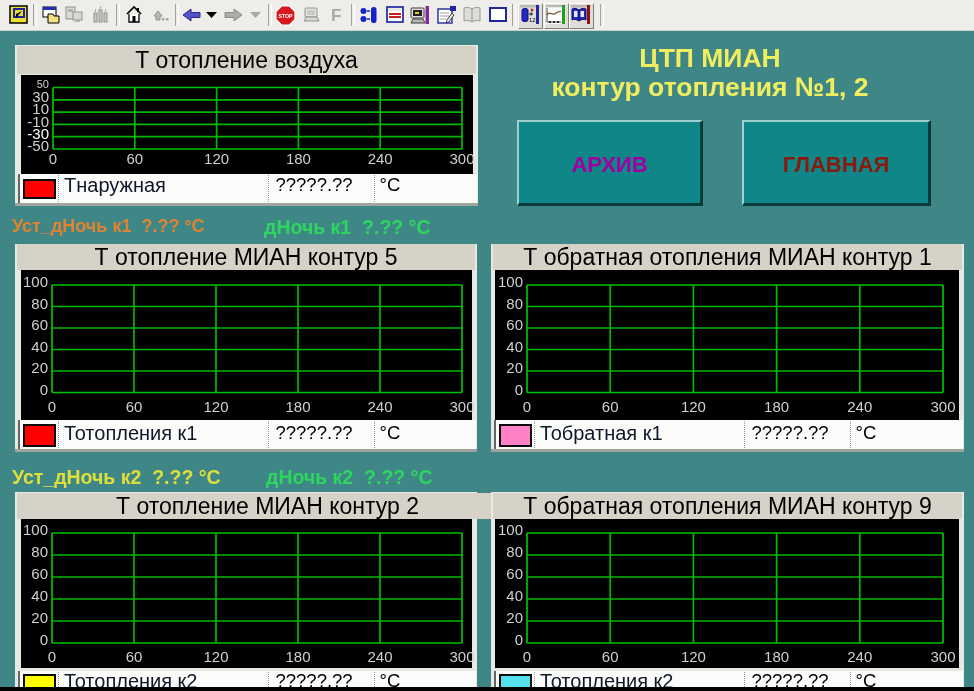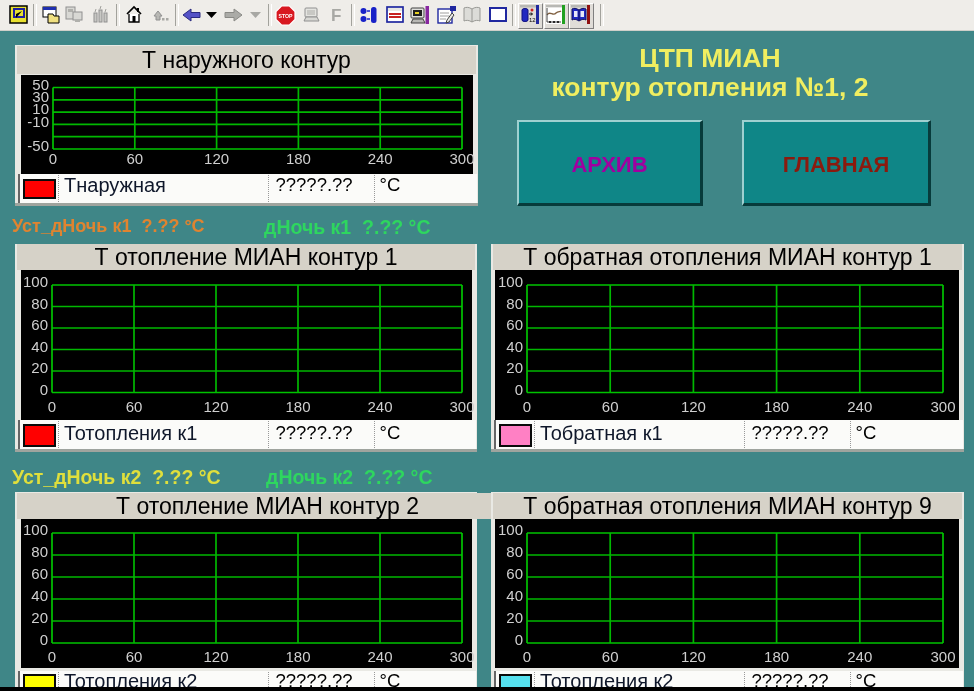--- a/index.html
+++ b/index.html
@@ -131,59 +131,59 @@
 <div class="sep" style="left:600px"></div>
 <div class="abs" style="left:495px;top:44px;width:430px;text-align:center;color:#F0EE60;font-size:26.5px;font-weight:bold;line-height:29px;">ЦТП МИАН<br>контур отопления №1, 2</div>
 <div class="abs" style="left:517px;top:120px;width:181px;height:81px;background:#0F8687;border-top:2px solid #9FD0D0;border-left:2px solid #9FD0D0;border-right:3px solid #073B3B;border-bottom:3px solid #073B3B;color:#A000A0;font-size:22px;font-weight:bold;text-align:center;line-height:85px;">АРХИВ</div>
 <div class="abs" style="left:742px;top:120px;width:184px;height:81px;background:#0F8687;border-top:2px solid #9FD0D0;border-left:2px solid #9FD0D0;border-right:3px solid #073B3B;border-bottom:3px solid #073B3B;color:#8B1A0E;font-size:22px;font-weight:bold;text-align:center;line-height:85px;">ГЛАВНАЯ</div>
 <div class="abs" style="left:12px;top:216px;font-size:18px;font-weight:bold;color:#E08430;white-space:pre;">Уст_дНочь к1  ?.?? °С</div>
 <div class="abs" style="left:264px;top:216px;font-size:19.5px;font-weight:bold;color:#2ED65F;white-space:pre;">дНочь к1  ?.?? °С</div>
 <div class="abs" style="left:12px;top:466px;font-size:19.5px;font-weight:bold;color:#DFDF3C;white-space:pre;">Уст_дНочь к2  ?.?? °С</div>
 <div class="abs" style="left:266px;top:466px;font-size:19.5px;font-weight:bold;color:#2ED65F;white-space:pre;">дНочь к2  ?.?? °С</div>
 <div class="abs" style="left:15px;top:45px;width:463px;height:161px;background:#E9E9E4;"></div>
 <div class="abs" style="left:15px;top:203px;width:463px;height:3px;background:#9FA49E;"></div>
-<div class="abs" style="left:17px;top:46px;width:459px;height:28px;background:#D6D2C8;color:#000;font-size:23px;text-align:center;line-height:28px;white-space:nowrap;">Т наружного контур</div>
+<div class="abs" style="left:17px;top:46px;width:459px;height:28px;background:#D6D2C8;color:#000;font-size:23px;text-align:center;line-height:28px;white-space:nowrap;">Т отопление воздуха</div>
 <div class="abs" style="left:21px;top:75px;width:452px;height:99px;background:#000;"></div>
 <svg class="abs" style="left:21px;top:75px" width="452" height="99">
     <line x1="32" y1="12.5" x2="441" y2="12.5" stroke="#00C400" stroke-width="1.7"></line>
     <line x1="32" y1="24.8" x2="441" y2="24.8" stroke="#00B800" stroke-width="1.7"></line>
     <line x1="32" y1="37.1" x2="441" y2="37.1" stroke="#00B800" stroke-width="1.7"></line>
     <line x1="32" y1="49.4" x2="441" y2="49.4" stroke="#00B800" stroke-width="1.7"></line>
     <line x1="32" y1="61.7" x2="441" y2="61.7" stroke="#00B800" stroke-width="1.7"></line>
     <line x1="32" y1="74.0" x2="441" y2="74.0" stroke="#00C400" stroke-width="1.7"></line>
     <line x1="32.0" y1="12.5" x2="32.0" y2="74" stroke="#00C400" stroke-width="1.7"></line>
     <line x1="113.8" y1="12.5" x2="113.8" y2="74" stroke="#00B800" stroke-width="1.7"></line>
     <line x1="195.6" y1="12.5" x2="195.6" y2="74" stroke="#00B800" stroke-width="1.7"></line>
     <line x1="277.4" y1="12.5" x2="277.4" y2="74" stroke="#00B800" stroke-width="1.7"></line>
     <line x1="359.2" y1="12.5" x2="359.2" y2="74" stroke="#00B800" stroke-width="1.7"></line>
     <line x1="441.0" y1="12.5" x2="441.0" y2="74" stroke="#00C400" stroke-width="1.7"></line>
   </svg>
-<div class="abs" style="left:21px;top:76.7px;width:28px;text-align:right;color:#CFCFCF;font-size:15px;line-height:15px;">50</div>
+<div class="abs" style="left:21px;top:76.7px;width:28px;text-align:right;color:#CFCFCF;font-size:11px;line-height:15px;">50</div>
 <div class="abs" style="left:21px;top:89.0px;width:28px;text-align:right;color:#CFCFCF;font-size:15px;line-height:15px;">30</div>
 <div class="abs" style="left:21px;top:101.3px;width:28px;text-align:right;color:#CFCFCF;font-size:15px;line-height:15px;">10</div>
 <div class="abs" style="left:21px;top:113.6px;width:28px;text-align:right;color:#CFCFCF;font-size:15px;line-height:15px;">-10</div>
-<div class="abs" style="left:21px;top:125.9px;width:28px;text-align:right;color:#000000;font-size:15px;line-height:15px;">-30</div>
+<div class="abs" style="left:21px;top:125.9px;width:28px;text-align:right;color:#ffffff;font-size:15px;line-height:15px;">-30</div>
 <div class="abs" style="left:21px;top:138.2px;width:28px;text-align:right;color:#CFCFCF;font-size:15px;line-height:15px;">-50</div>
 <div class="abs" style="left:23.0px;top:151px;width:60px;text-align:center;color:#CFCFCF;font-size:15px;line-height:15px;">0</div>
 <div class="abs" style="left:104.8px;top:151px;width:60px;text-align:center;color:#CFCFCF;font-size:15px;line-height:15px;">60</div>
 <div class="abs" style="left:186.6px;top:151px;width:60px;text-align:center;color:#CFCFCF;font-size:15px;line-height:15px;">120</div>
 <div class="abs" style="left:268.4px;top:151px;width:60px;text-align:center;color:#CFCFCF;font-size:15px;line-height:15px;">180</div>
 <div class="abs" style="left:350.2px;top:151px;width:60px;text-align:center;color:#CFCFCF;font-size:15px;line-height:15px;">240</div>
 <div class="abs" style="left:432.0px;top:151px;width:60px;text-align:center;color:#CFCFCF;font-size:15px;line-height:15px;">300</div>
 <div class="abs" style="left:18px;top:174px;width:457px;height:29px;background:#FBFBF9;border-left:2px solid #666;"></div>
 <div class="abs" style="left:23px;top:179px;width:29px;height:16px;background:#FF0000;border:2px solid #0A0A0A;"></div>
 <div class="abs" style="left:57.5px;top:175px;height:27px;border-left:1px dotted #999;"></div>
 <div class="abs" style="left:268.0px;top:175px;height:27px;border-left:1px dotted #999;"></div>
 <div class="abs" style="left:373.5px;top:175px;height:27px;border-left:1px dotted #999;"></div>
 <div class="abs lt" style="left:64px;top:174.0px;">Тнаружная</div>
 <div class="abs lv" style="left:275.5px;top:175.0px;">?????.??</div>
 <div class="abs lv" style="left:379.5px;top:175.0px;">°С</div>
 <div class="abs" style="left:15px;top:244px;width:462px;height:208px;background:#E9E9E4;"></div>
 <div class="abs" style="left:15px;top:449px;width:462px;height:3px;background:#9FA49E;"></div>
-<div class="abs" style="left:17px;top:244px;width:458px;height:26px;background:#D6D2C8;color:#000;font-size:23px;text-align:center;line-height:26px;white-space:nowrap;">Т отопление МИАН контур 1</div>
+<div class="abs" style="left:17px;top:244px;width:458px;height:26px;background:#D6D2C8;color:#000;font-size:23px;text-align:center;line-height:26px;white-space:nowrap;">Т отопление МИАН контур 5</div>
 <div class="abs" style="left:21px;top:270px;width:451px;height:150px;background:#000;"></div>
 <svg class="abs" style="left:21px;top:270px" width="451" height="150">
     <line x1="31" y1="15.0" x2="441" y2="15.0" stroke="#00C400" stroke-width="1.7"></line>
     <line x1="31" y1="36.5" x2="441" y2="36.5" stroke="#00B800" stroke-width="1.7"></line>
     <line x1="31" y1="58.0" x2="441" y2="58.0" stroke="#00B800" stroke-width="1.7"></line>
     <line x1="31" y1="79.5" x2="441" y2="79.5" stroke="#00B800" stroke-width="1.7"></line>
     <line x1="31" y1="101.0" x2="441" y2="101.0" stroke="#00B800" stroke-width="1.7"></line>
     <line x1="31" y1="122.5" x2="441" y2="122.5" stroke="#00C400" stroke-width="1.7"></line>
     <line x1="31.0" y1="15" x2="31.0" y2="122.5" stroke="#00C400" stroke-width="1.7"></line>
     <line x1="113.0" y1="15" x2="113.0" y2="122.5" stroke="#00B800" stroke-width="1.7"></line>

